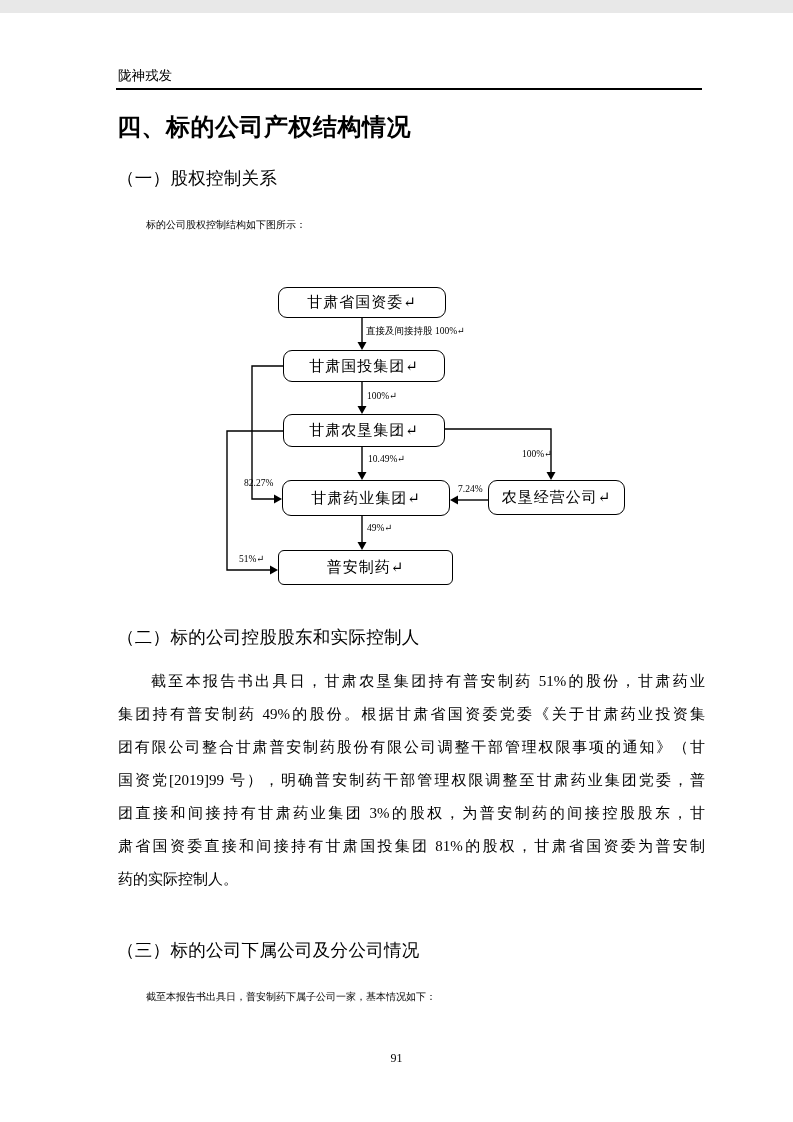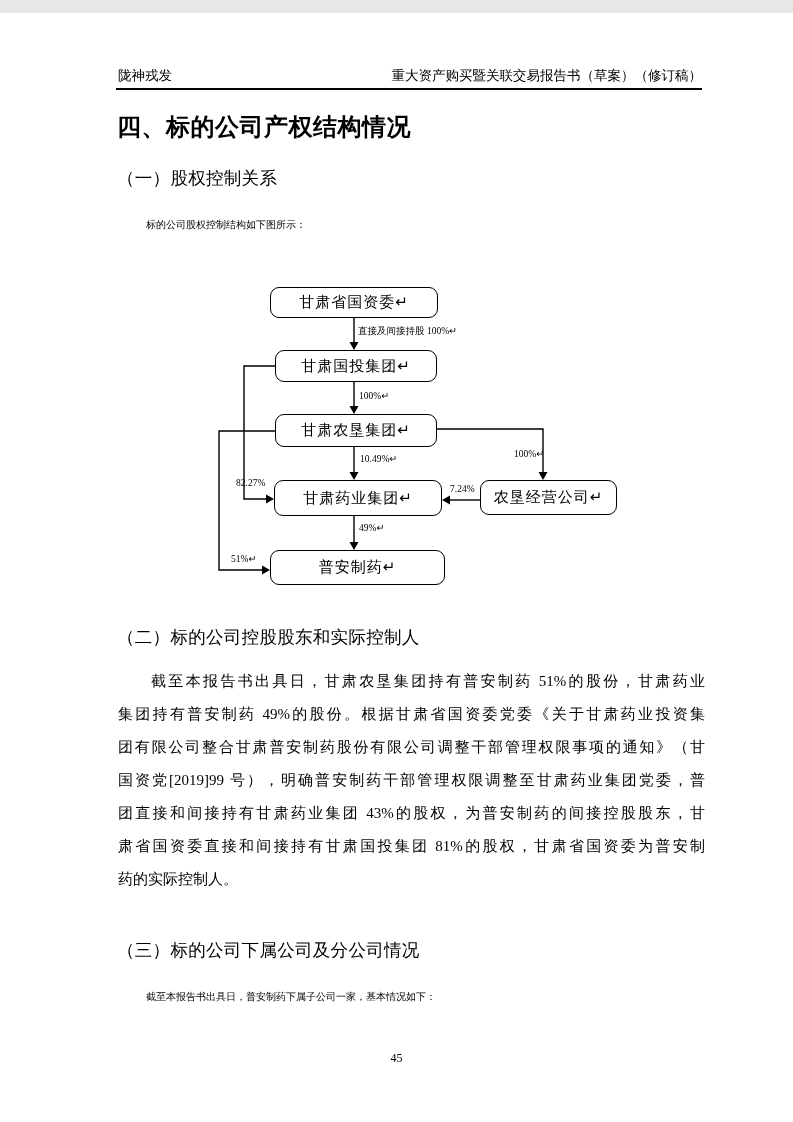--- a/index.html
+++ b/index.html
@@ -20,47 +20,46 @@
   .h2a{top:152px;} .h2b{top:611px;text-align:right;} .h2c{top:924px;}
   
   .intro{position:absolute;left:124px;width:586px;font-size:10px;line-height:22px;
          text-indent:2.2em;}
   .intro1{top:201px;} .intro3{top:973px;}
   .para{position:absolute;left:118px;top:652px;width:587px;font-size:15px;}
   .jline{line-height:33px;text-align:justify;text-align-last:justify;}
   .jline.first{text-indent:2.2em;}
   .jline.last{text-align-last:left;}
   
-  .diagram{position:absolute;left:0;top:273px;width:665px;height:300px;font-family:Liberation Serif, serif;}
+  .diagram{position:absolute;left:8px;top:273px;width:665px;height:300px;}
   .diagram svg{position:absolute;left:0;top:0;}
   .node{position:absolute;box-sizing:border-box;border:1.6px solid #000;border-radius:9px;
         background:#fff;display:flex;align-items:center;justify-content:center;
         font-size:15px;letter-spacing:1px;white-space:nowrap;}
   .n-gov{left:270px;top:1px;width:168px;height:31px;}
   .n-guotou{left:275px;top:64px;width:162px;height:32px;}
   .n-nongken{left:275px;top:128px;width:162px;height:33px;}
   .n-yaoye{left:274px;top:194px;width:168px;height:36px;}
   .n-jingying{left:480px;top:194px;width:137px;height:35px;}
-  .n-puan{left:270px;top:264px;width:175px;height:35px;}
+  .n-puan{left:270px;top:264px;width:175px;height:35px;border-radius:6px;}
   .elabel{position:absolute;font-size:9.5px;line-height:11px;white-space:nowrap;}
   .e0{left:358px;top:40px;} .e1{left:359px;top:105px;} .e2{left:360px;top:168px;}
   .e3{left:359px;top:237px;} .e4{left:236px;top:192px;} .e5{left:231px;top:268px;}
   .e6{left:514px;top:163px;} .e7{left:450px;top:198px;}
   
   .pageno{position:absolute;left:0;top:1038px;width:793px;text-align:center;
           font-size:12px;}
 </style>
 </head>
 <body>
 
 <div class="page">
 
   <div class="hdr">
     <span>陇神戎发</span>
-    <span>重大资产购买暨关联交易报告书（草案）（修订稿）</span>
   </div>
   <div class="hdr-rule"></div>
 
   <div class="h1">四、标的公司产权结构情况</div>
   <div class="h2 h2a">（一）股权控制关系</div>
   <div class="intro intro1">标的公司股权控制结构如下图所示：</div>
 
   <div class="diagram">
     <svg width="793" height="300" viewBox="0 0 793 300">
       <g stroke="#000" stroke-width="1.4" fill="none">
@@ -113,23 +112,23 @@
     <span class="elabel e6">100%↵</span>
     <span class="elabel e7">7.24%</span>
   </div>
 
   <div class="h2 h2b">（二）标的公司控股股东和实际控制人</div>
   <div class="para">
     <div class="jline first">截至本报告书出具日，甘肃农垦集团持有普安制药 51%的股份，甘肃药业</div>
     <div class="jline">集团持有普安制药 49%的股份。根据甘肃省国资委党委《关于甘肃药业投资集</div>
     <div class="jline">团有限公司整合甘肃普安制药股份有限公司调整干部管理权限事项的通知》（甘</div>
     <div class="jline">国资党[2019]99 号），明确普安制药干部管理权限调整至甘肃药业集团党委，普</div>
-    <div class="jline">团直接和间接持有甘肃药业集团 43%的股权，为普安制药的间接控股股东，甘</div>
+    <div class="jline">团直接和间接持有甘肃药业集团 3%的股权，为普安制药的间接控股股东，甘</div>
     <div class="jline">肃省国资委直接和间接持有甘肃国投集团 81%的股权，甘肃省国资委为普安制</div>
     <div class="jline last">药的实际控制人。</div>
   </div>
 
   <div class="h2 h2c">（三）标的公司下属公司及分公司情况</div>
   <div class="intro intro3">截至本报告书出具日，普安制药下属子公司一家，基本情况如下：</div>
 
-  <div class="pageno">45</div>
+  <div class="pageno">91</div>
 
 </div>
 
 </body></html>

